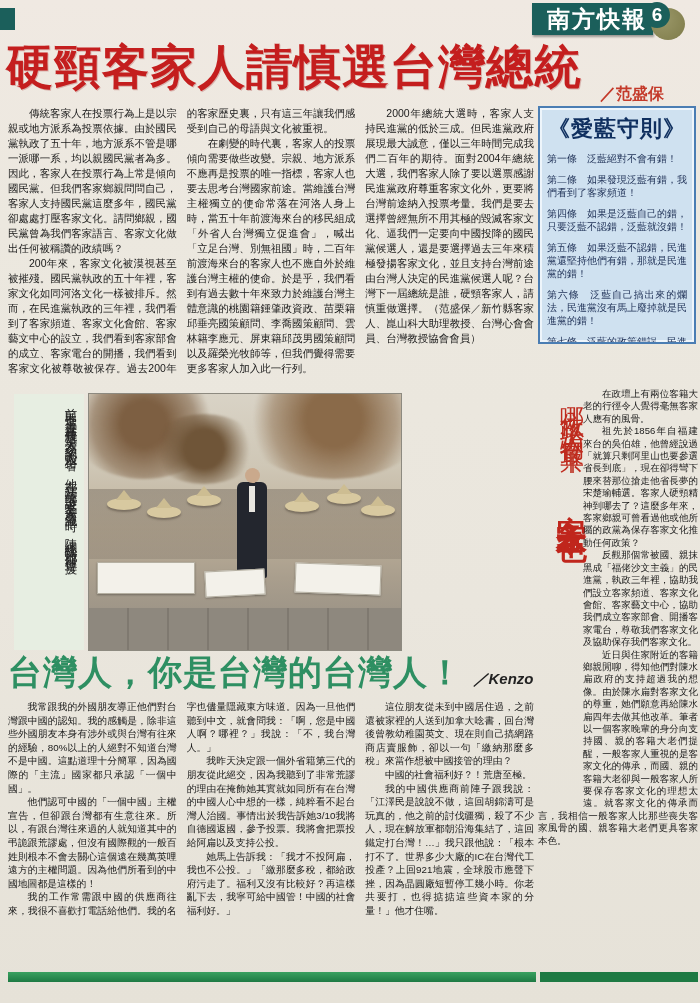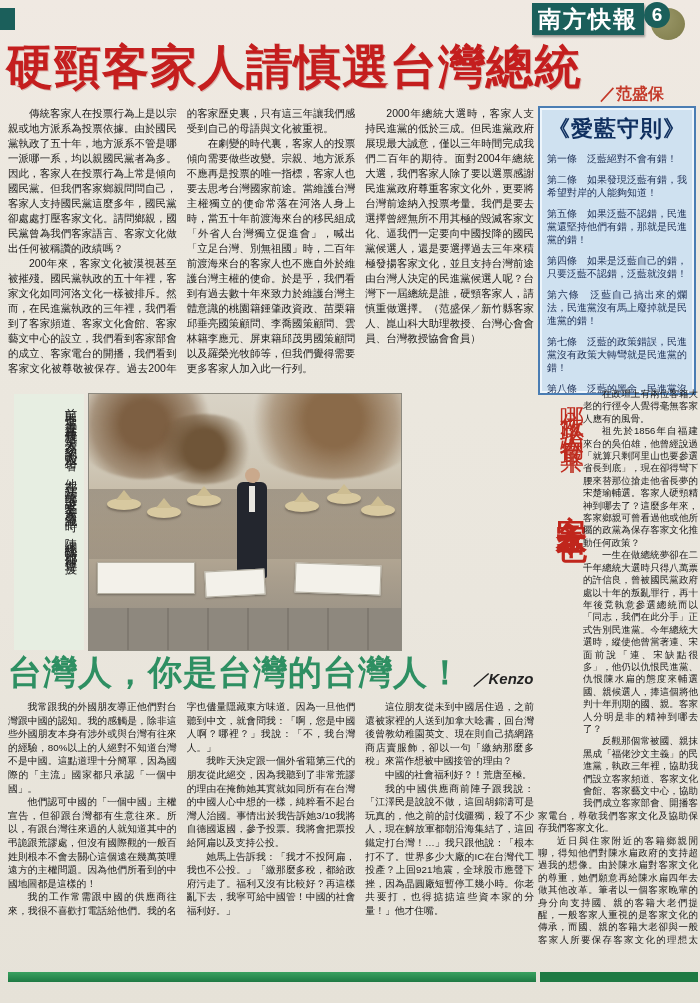--- a/index.html
+++ b/index.html
@@ -3,37 +3,37 @@
 <meta charset="utf-8">
 <style>
   html,body{margin:0;padding:0;background:#b9b4aa;}
   .page{position:relative;width:700px;height:1003px;margin:0 auto;overflow:hidden;
         background:linear-gradient(180deg,#f0e9e2 0%,#ece8df 22%,#eae6dd 60%,#e6e2d8 100%);
         font-family:"Liberation Sans","DejaVu Sans",sans-serif;color:#1a1a1a;}
   
   .corner-chip{position:absolute;left:0;top:8px;width:15px;height:22px;background:#1b5f5b;}
   .masthead{position:absolute;left:532px;top:3px;width:112px;height:32px;background:#1b5f5b;
             color:#fff;font-size:23px;font-weight:bold;letter-spacing:2px;line-height:32px;
-            text-align:center;box-shadow:1px 2px 2px rgba(0,0,0,.35);}
+            text-align:center;box-shadow:1px 2px 2px rgba(0,0,0,.35);padding-left:9px;}
   .pageno-olive{position:absolute;left:651px;top:8px;width:34px;height:32px;border-radius:50%;
             background:radial-gradient(circle at 35% 35%, #9a9768, #7e7b49);}
   .pageno{position:absolute;left:644px;top:2px;width:26px;height:26px;border-radius:50%;
             background:#1b5f5b;color:#fff;font-size:19px;font-weight:bold;line-height:26px;text-align:center;}
   
   .headline{position:absolute;left:6px;top:36px;width:600px;font-size:47px;font-weight:bold;
             color:#c41e1e;letter-spacing:1px;white-space:nowrap;
             text-shadow:1px 1px 0 rgba(150,20,20,.25);}
   .headline-byline{position:absolute;left:600px;top:84px;font-size:16px;color:#c43a2a;font-weight:bold;}
   
   .top-article{position:absolute;left:8px;top:106px;width:526px;height:288px;
             column-count:3;column-gap:10px;font-size:10.5px;line-height:15px;
             text-align:justify;overflow:hidden;}
   .top-article p,.bottom-article p,.sidebar-article p{margin:0;text-indent:2em;}
   
-  .blue-box{position:absolute;left:538px;top:106px;width:158px;height:289px;background:#cfe1f0;
+  .blue-box{position:absolute;left:538px;top:106px;width:158px;height:238px;background:#cfe1f0;
             border:2px solid #4a7db3;box-shadow:inset 0 0 0 2px #eef5fb;box-sizing:border-box;
             padding:4px 7px;overflow:hidden;}
   .blue-box h2{margin:2px 0 4px 0;text-align:center;font-size:22px;letter-spacing:1px;color:#0f2f5f;}
   .blue-box p{margin:8px 0;font-size:10px;line-height:13px;color:#1d2f55;text-align:justify;}
   
   .caption{position:absolute;left:14px;top:394px;width:70px;height:256px;background:#e7eee2;
             writing-mode:vertical-rl;text-orientation:upright;font-size:12.5px;letter-spacing:3px;
             line-height:23px;color:#222;padding:4px 2px;box-sizing:border-box;}
   .photo{position:absolute;left:88px;top:393px;width:312px;height:256px;border:1px solid #8d8a80;
          background:linear-gradient(180deg,#d9d3c6 0%,#cfc7b6 28%,#bdb09a 52%,#a99e8d 72%,#918b81 100%);
@@ -91,23 +91,23 @@
   <div class="top-article">
     <p>傳統客家人在投票行為上是以宗親或地方派系為投票依據。由於國民黨執政了五十年，地方派系不管是哪一派哪一系，均以親國民黨者為多。因此，客家人在投票行為上常是傾向國民黨。但我們客家鄉親問問自己，客家人支持國民黨這麼多年，國民黨卻處處打壓客家文化。請問鄉親，國民黨曾為我們客家語言、客家文化做出任何被稱讚的政績嗎？</p>
     <p>200年來，客家文化被漠視甚至被摧殘。國民黨執政的五十年裡，客家文化如同河洛文化一樣被排斥。然而，在民進黨執政的三年裡，我們看到了客家頻道、客家文化會館、客家藝文中心的設立，我們看到客家部會的成立、客家電台的開播，我們看到客家文化被尊敬被保存。過去200年的客家歷史裏，只有這三年讓我們感受到自己的母語與文化被重視。</p>
     <p>在劇變的時代裏，客家人的投票傾向需要做些改變。宗親、地方派系不應再是投票的唯一指標，客家人也要去思考台灣國家前途。當維護台灣主權獨立的使命常落在河洛人身上時，當五十年前渡海來台的移民組成「外省人台灣獨立促進會」，喊出「立足台灣、別無祖國」時，二百年前渡海來台的客家人也不應自外於維護台灣主權的使命。於是乎，我們看到有過去數十年來致力於維護台灣主體意識的桃園籍鍾肇政資政、苗栗籍邱垂亮國策顧問、李喬國策顧問、雲林籍李應元、屏東籍邱茂男國策顧問以及羅榮光牧師等，但我們覺得需要更多客家人加入此一行列。</p>
     <p>2000年總統大選時，客家人支持民進黨的低於三成。但民進黨政府展現最大誠意，僅以三年時間完成我們二百年的期待。面對2004年總統大選，我們客家人除了要以選票感謝民進黨政府尊重客家文化外，更要將台灣前途納入投票考量。我們是要去選擇曾經無所不用其極的毀滅客家文化、逼我們一定要向中國投降的國民黨候選人，還是要選擇過去三年來積極發揚客家文化，並且支持台灣前途由台灣人決定的民進黨候選人呢？台灣下一屆總統是誰，硬頸客家人，請慎重做選擇。（范盛保／新竹縣客家人、崑山科大助理教授、台灣心會會員、台灣教授協會會員）</p>
   </div>
 
   <div class="blue-box">
     <h2>《愛藍守則》</h2>
     <p>第一條　泛藍絕對不會有錯！</p>
-    <p>第二條　如果發現泛藍有錯，我希望對岸的人能夠知道！</p>
+    <p>第二條　如果發現泛藍有錯，我們看到了客家頻道！</p>
+    <p>第四條　如果是泛藍自己的錯，只要泛藍不認錯，泛藍就沒錯！</p>
     <p>第五條　如果泛藍不認錯，民進黨還堅持他們有錯，那就是民進黨的錯！</p>
-    <p>第四條　如果是泛藍自己的錯，只要泛藍不認錯，泛藍就沒錯！</p>
     <p>第六條　泛藍自己搞出來的爛法，民進黨沒有馬上廢掉就是民進黨的錯！</p>
     <p>第七條　泛藍的政策錯誤，民進黨沒有政策大轉彎就是民進黨的錯！</p>
     <p>第八條　泛藍的黑金，民進黨沒有督促泛藍開的法院法辦連宋就是民進黨的錯！</p>
   </div>
 
   <div class="caption">前民進黨主席林義雄是大家公認的人格者，他在立法院前訴求立委席次減半時，陳總統特地前往聲援。</div>
 
   <div class="photo">
     <div class="tree t1"></div>
     <div class="tree t2"></div>
@@ -144,21 +144,20 @@
   </div>
 
   <div class="sidebar-article">
     <div class="v-title">
       <span class="part1">哪位政治人物最具</span>
       <span class="stamp"></span>
       <span class="part2">客家本色</span>
     </div>
     <p>在政壇上有兩位客籍大老的行徑令人覺得毫無客家人應有的風骨。</p>
     <p>祖先於1856年自福建來台的吳伯雄，他曾經說過「就算只剩阿里山也要參選省長到底」，現在卻得彎下腰來替那位搶走他省長夢的宋楚瑜輔選。客家人硬頸精神到哪去了？這麼多年來，客家鄉親可曾看過他或他所屬的政黨為保存客家文化推動任何政策？</p>
-    <p>一生在做總統夢卻在二千年總統大選時只得八萬票的許信良，曾被國民黨政府處以十年的叛亂罪行，再十年後竟執意參選總統而以「同志，我們在此分手」正式告別民進黨。今年總統大選時，縱使他曾當著連、宋面前說「連、宋缺點很多」，他仍以仇恨民進黨、仇恨陳水扁的態度來輔選國、親候選人，捧這個將他判十年刑期的國、親。客家人分明是非的精神到哪去了？</p>
     <p>反觀那個常被國、親抹黑成「福佬沙文主義」的民進黨，執政三年裡，協助我們設立客家頻道、客家文化會館、客家藝文中心，協助我們成立客家部會、開播客家電台，尊敬我們客家文化及協助保存我們客家文化。</p>
     <p>近日與住家附近的客籍鄉親閒聊，得知他們對陳水扁政府的支持超過我的想像。由於陳水扁對客家文化的尊重，她們願意再給陳水扁四年去做其他改革。筆者以一個客家晚輩的身分向支持國、親的客籍大老們提醒，一般客家人重視的是客家文化的傳承，而國、親的客籍大老卻與一般客家人所要保存客家文化的理想太遠。就客家文化的傳承而言，我相信一般客家人比那些喪失客家風骨的國、親客籍大老們更具客家本色。</p>
   </div>
 
   <div class="bar-main"></div>
   <div class="bar-side"></div>
 
 </div>
 
 </body></html>

